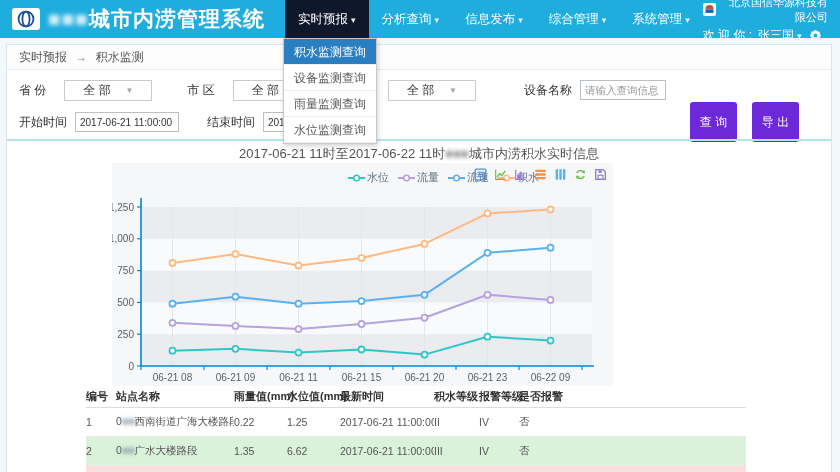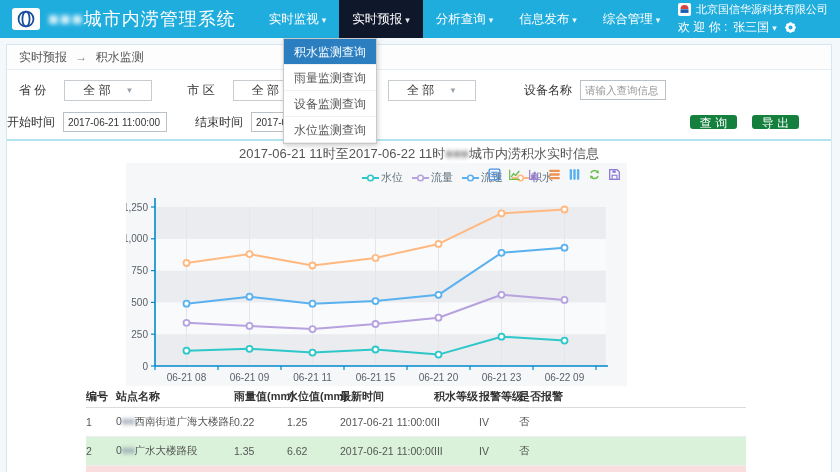--- a/index.html
+++ b/index.html
@@ -3,21 +3,21 @@
 <meta charset="utf-8">
 <style>
   * { margin:0; padding:0; box-sizing:border-box; }
   html,body { width:840px; height:472px; overflow:hidden; background:#f3f8fb;
     font-family:"Liberation Sans","DejaVu Sans",sans-serif; }
 
   
   .navbar { height:38px; background:#1fadde; display:flex; align-items:center; color:#fff; position:relative; z-index:40; }
   .logo-box { width:28px; height:22px; background:#fff; border-radius:3px; margin:0 8px 0 12px;
     display:flex; align-items:center; justify-content:center; flex:none; }
-  .sys-title { font-size:18px; font-weight:normal; letter-spacing:1px; white-space:nowrap; }
+  .sys-title { font-size:21px; font-weight:bold; letter-spacing:1px; white-space:nowrap; }
   .nav-menu { display:flex; margin-left:20px; height:38px; }
   .nav-item { padding:0 13px; font-size:12.5px; line-height:38px; cursor:pointer; white-space:nowrap; }
   .nav-item.active { background:#0f172a; }
   .caret { font-size:9px; margin-left:3px; opacity:.9; }
   .nav-right { margin-left:auto; padding-right:12px; text-align:right; }
   .company-row { display:flex; align-items:center; gap:5px; justify-content:flex-end; font-size:11px; }
   .welcome-row { font-size:12px; display:flex; align-items:center; gap:6px; margin-top:2px; }
 
   
   .dropdown { position:absolute; left:283px; top:38px; width:94px; background:#fff;
@@ -35,27 +35,27 @@
   .filter-row { display:flex; align-items:center; font-size:12px; color:#333; }
   .filter-row.r1 { height:30px; }
   .filter-row.r2 { height:34px; }
   .flabel { white-space:nowrap; }
   .sel { width:88px; height:21px; border:1px solid #c7ccd1; background:#fff; display:flex;
     align-items:center; justify-content:space-between; padding:0 18px; font-size:12px; color:#333; cursor:pointer; }
   .sel-caret { color:#9aa3ab; font-size:8px; }
   .txt-input { height:20px; border:1px solid #b9c0c6; font-size:10px; padding:0 4px; color:#333; width:104px; }
   .txt-input::placeholder { color:#999; font-size:10.5px; }
   .dev-input { width:86px; }
-  .btn { width:47px; height:14px; background:#15803d; color:#fff; border:none; border-radius:3px;
+  .btn { width:47px; height:40px; background:#6d28d9; color:#fff; border:none; border-radius:3px;
     font-size:12px; cursor:pointer; font-family:inherit; }
 
   
   .chart-section { border-top:2px solid #b2e4ef; position:relative; height:246px; }
   .chart-title { text-align:center; font-size:13px; color:#555; padding-top:4px; white-space:nowrap; }
-  .chart-box { position:absolute; left:119px; top:22px; width:501px; height:223px; background:#f6f7f9; }
+  .chart-box { position:absolute; left:105px; top:22px; width:501px; height:223px; background:#f6f7f9; }
   .legend { position:absolute; left:236px; top:7px; display:flex; gap:9px; align-items:center; z-index:5; }
   .legend-item { display:flex; align-items:center; gap:2px; font-size:11px; color:#60707c; cursor:pointer; }
   .toolbox { position:absolute; right:6px; top:5px; display:flex; gap:7px; align-items:center; z-index:5; }
   .tool { cursor:pointer; display:flex; }
 
   
   .table-wrap { margin:2px 0 0 79px; width:662px; }
   table { border-collapse:collapse; table-layout:fixed; width:660px; font-size:10.5px; color:#555; }
   th { font-size:11px; color:#333; text-align:left; font-weight:bold; height:20px;
     border-bottom:1px solid #dcdcdc; white-space:nowrap;margin-top:29px; }
@@ -74,25 +74,25 @@
   <div class="logo-box">
     <span style="display:flex">
       <svg width="22" height="18" viewBox="0 0 24 20">
         <circle cx="12" cy="10" r="8.3" fill="none" stroke="#174f9b" stroke-width="2"></circle>
         <ellipse cx="12" cy="10" rx="4" ry="8.3" fill="none" stroke="#174f9b" stroke-width="2"></ellipse>
       </svg>
     </span>
   </div>
   <div class="sys-title"><span class="censored-light">■■■</span><span>城市内涝管理系统</span></div>
   <div class="nav-menu" id="nav-menu">
-      <div class="nav-item"><span>实时监视</span><span class="caret">▾</span></div>
       <div class="nav-item active"><span>实时预报</span><span class="caret">▾</span></div>
       <div class="nav-item"><span>分析查询</span><span class="caret">▾</span></div>
       <div class="nav-item"><span>信息发布</span><span class="caret">▾</span></div>
       <div class="nav-item"><span>综合管理</span><span class="caret">▾</span></div>
+      <div class="nav-item"><span>系统管理</span><span class="caret">▾</span></div>
     </div>
   <div class="nav-right">
     <div class="company-row">
       <span style="display:flex">
         <svg width="13" height="13" viewBox="0 0 13 13">
           <rect width="13" height="13" rx="2" fill="#fff"></rect>
           <path d="M2.5 6 A4 4 0 0 1 10.5 6 Z" fill="#d64541"></path>
           <rect x="2.5" y="6.3" width="8" height="3.6" fill="#1a5fb4"></rect>
         </svg>
       </span>
@@ -107,22 +107,22 @@
           <rect x="3.6" y="3.6" width="8.8" height="8.8" rx="1" fill="#fff" transform="rotate(45 8 8)"></rect>
           <circle cx="8" cy="8" r="2.1" fill="#1fadde"></circle>
         </svg>
       </span>
     </div>
   </div>
 </div>
 
 <div class="dropdown" id="dropdown">
     <div class="dropdown-item active">积水监测查询</div>
+    <div class="dropdown-item">设备监测查询</div>
     <div class="dropdown-item">雨量监测查询</div>
-    <div class="dropdown-item">设备监测查询</div>
     <div class="dropdown-item">水位监测查询</div>
   </div>
 
 <div class="main-panel">
 
   <div class="breadcrumb-bar">
     <span>实时预报</span>
     <span style="margin:0 5px;color:#888">→</span>
     <span>积水监测</span>
   </div>
@@ -141,21 +141,21 @@
       </div>
       <span class="flabel" style="margin-left:24px">县  级</span>
       <div class="sel" style="margin-left:16px">
         <span>全 部</span>
           <span class="sel-caret">▼</span>
       </div>
       <span class="flabel" style="margin-left:48px">设备名称</span>
       <input class="txt-input dev-input" style="margin-left: 8px;" placeholder="请输入查询信息">
     </div>
     <div class="filter-row r2">
-      <span class="flabel" style="">开始时间</span>
+      <span class="flabel" style="margin-left:12px">开始时间</span>
       <input class="txt-input" style="margin-left: 8px;" value="2017-06-21 11:00:00">
       <span class="flabel" style="margin-left:28px">结束时间</span>
       <input class="txt-input" style="margin-left: 8px;" value="2017-06-22 11:00:00">
       <button class="btn" style="margin-left:auto">查 询</button>
       <button class="btn" style="margin-left:15px;margin-right:32px">导 出</button>
     </div>
   </div>
 
   <div class="chart-section">
     <div class="chart-title"><span>2017-06-21 11时至2017-06-22 11时</span><span class="censored-mid">■■■</span><span>城市内涝积水实时信息</span></div>

